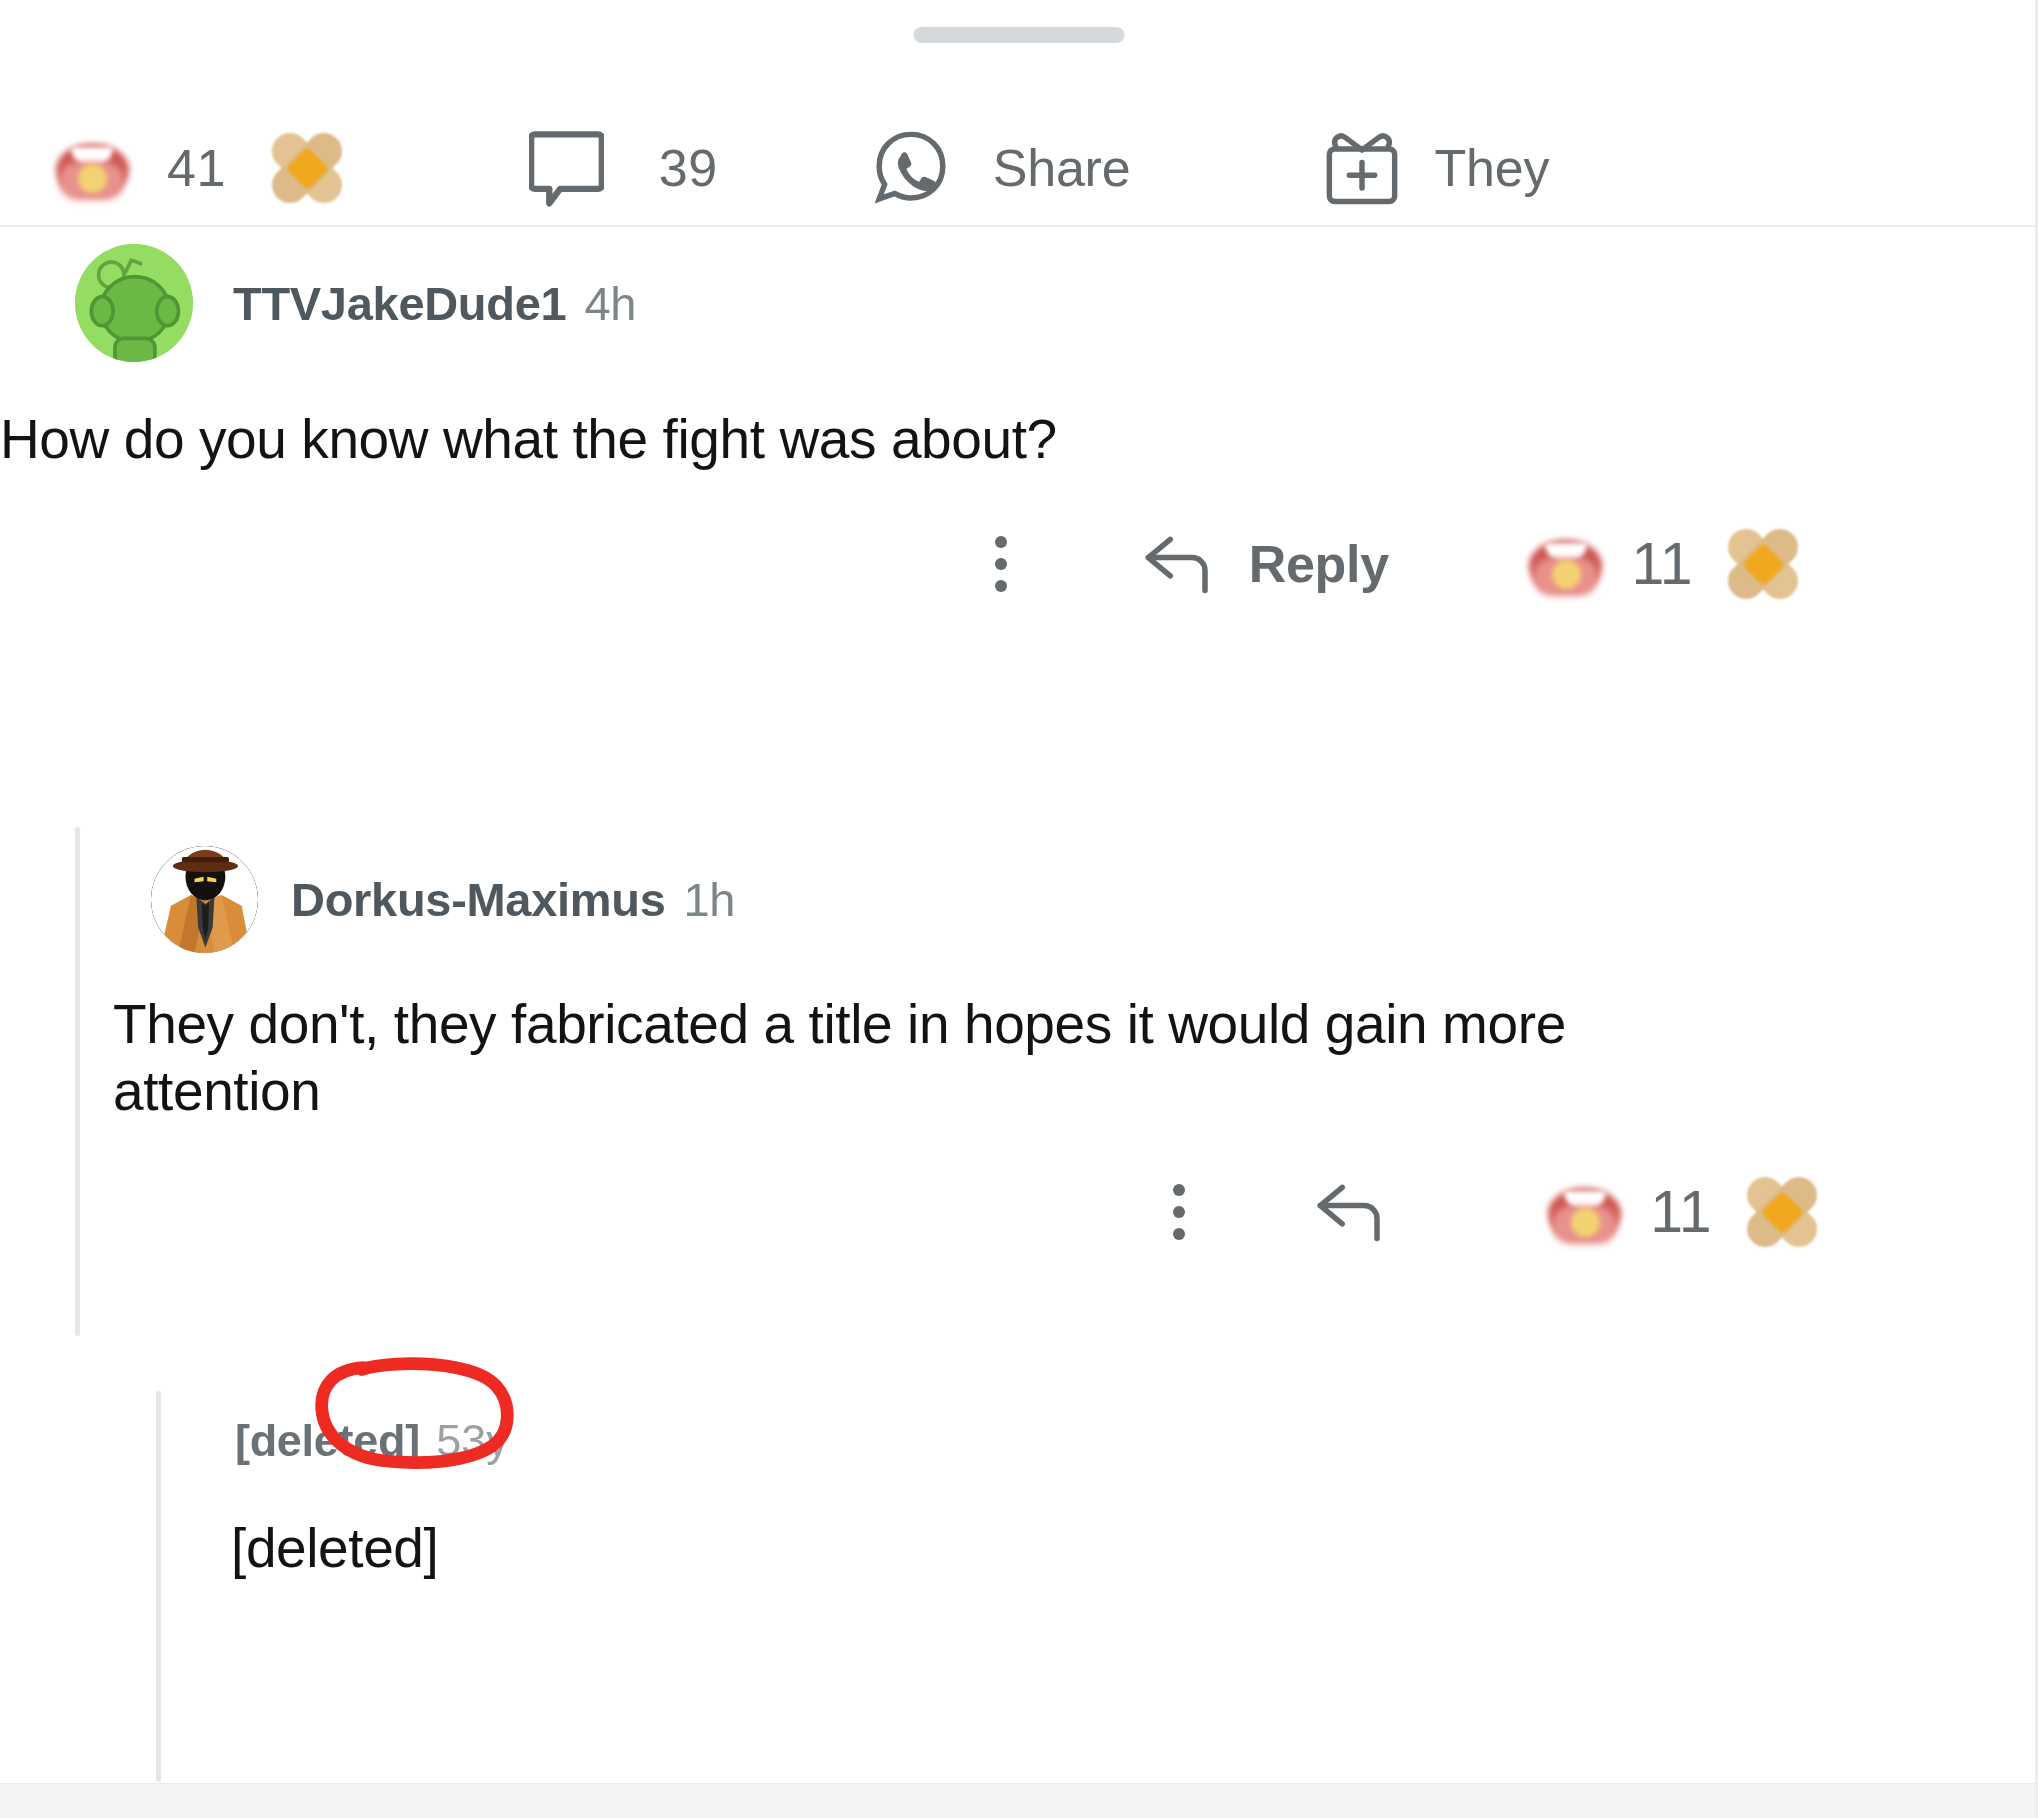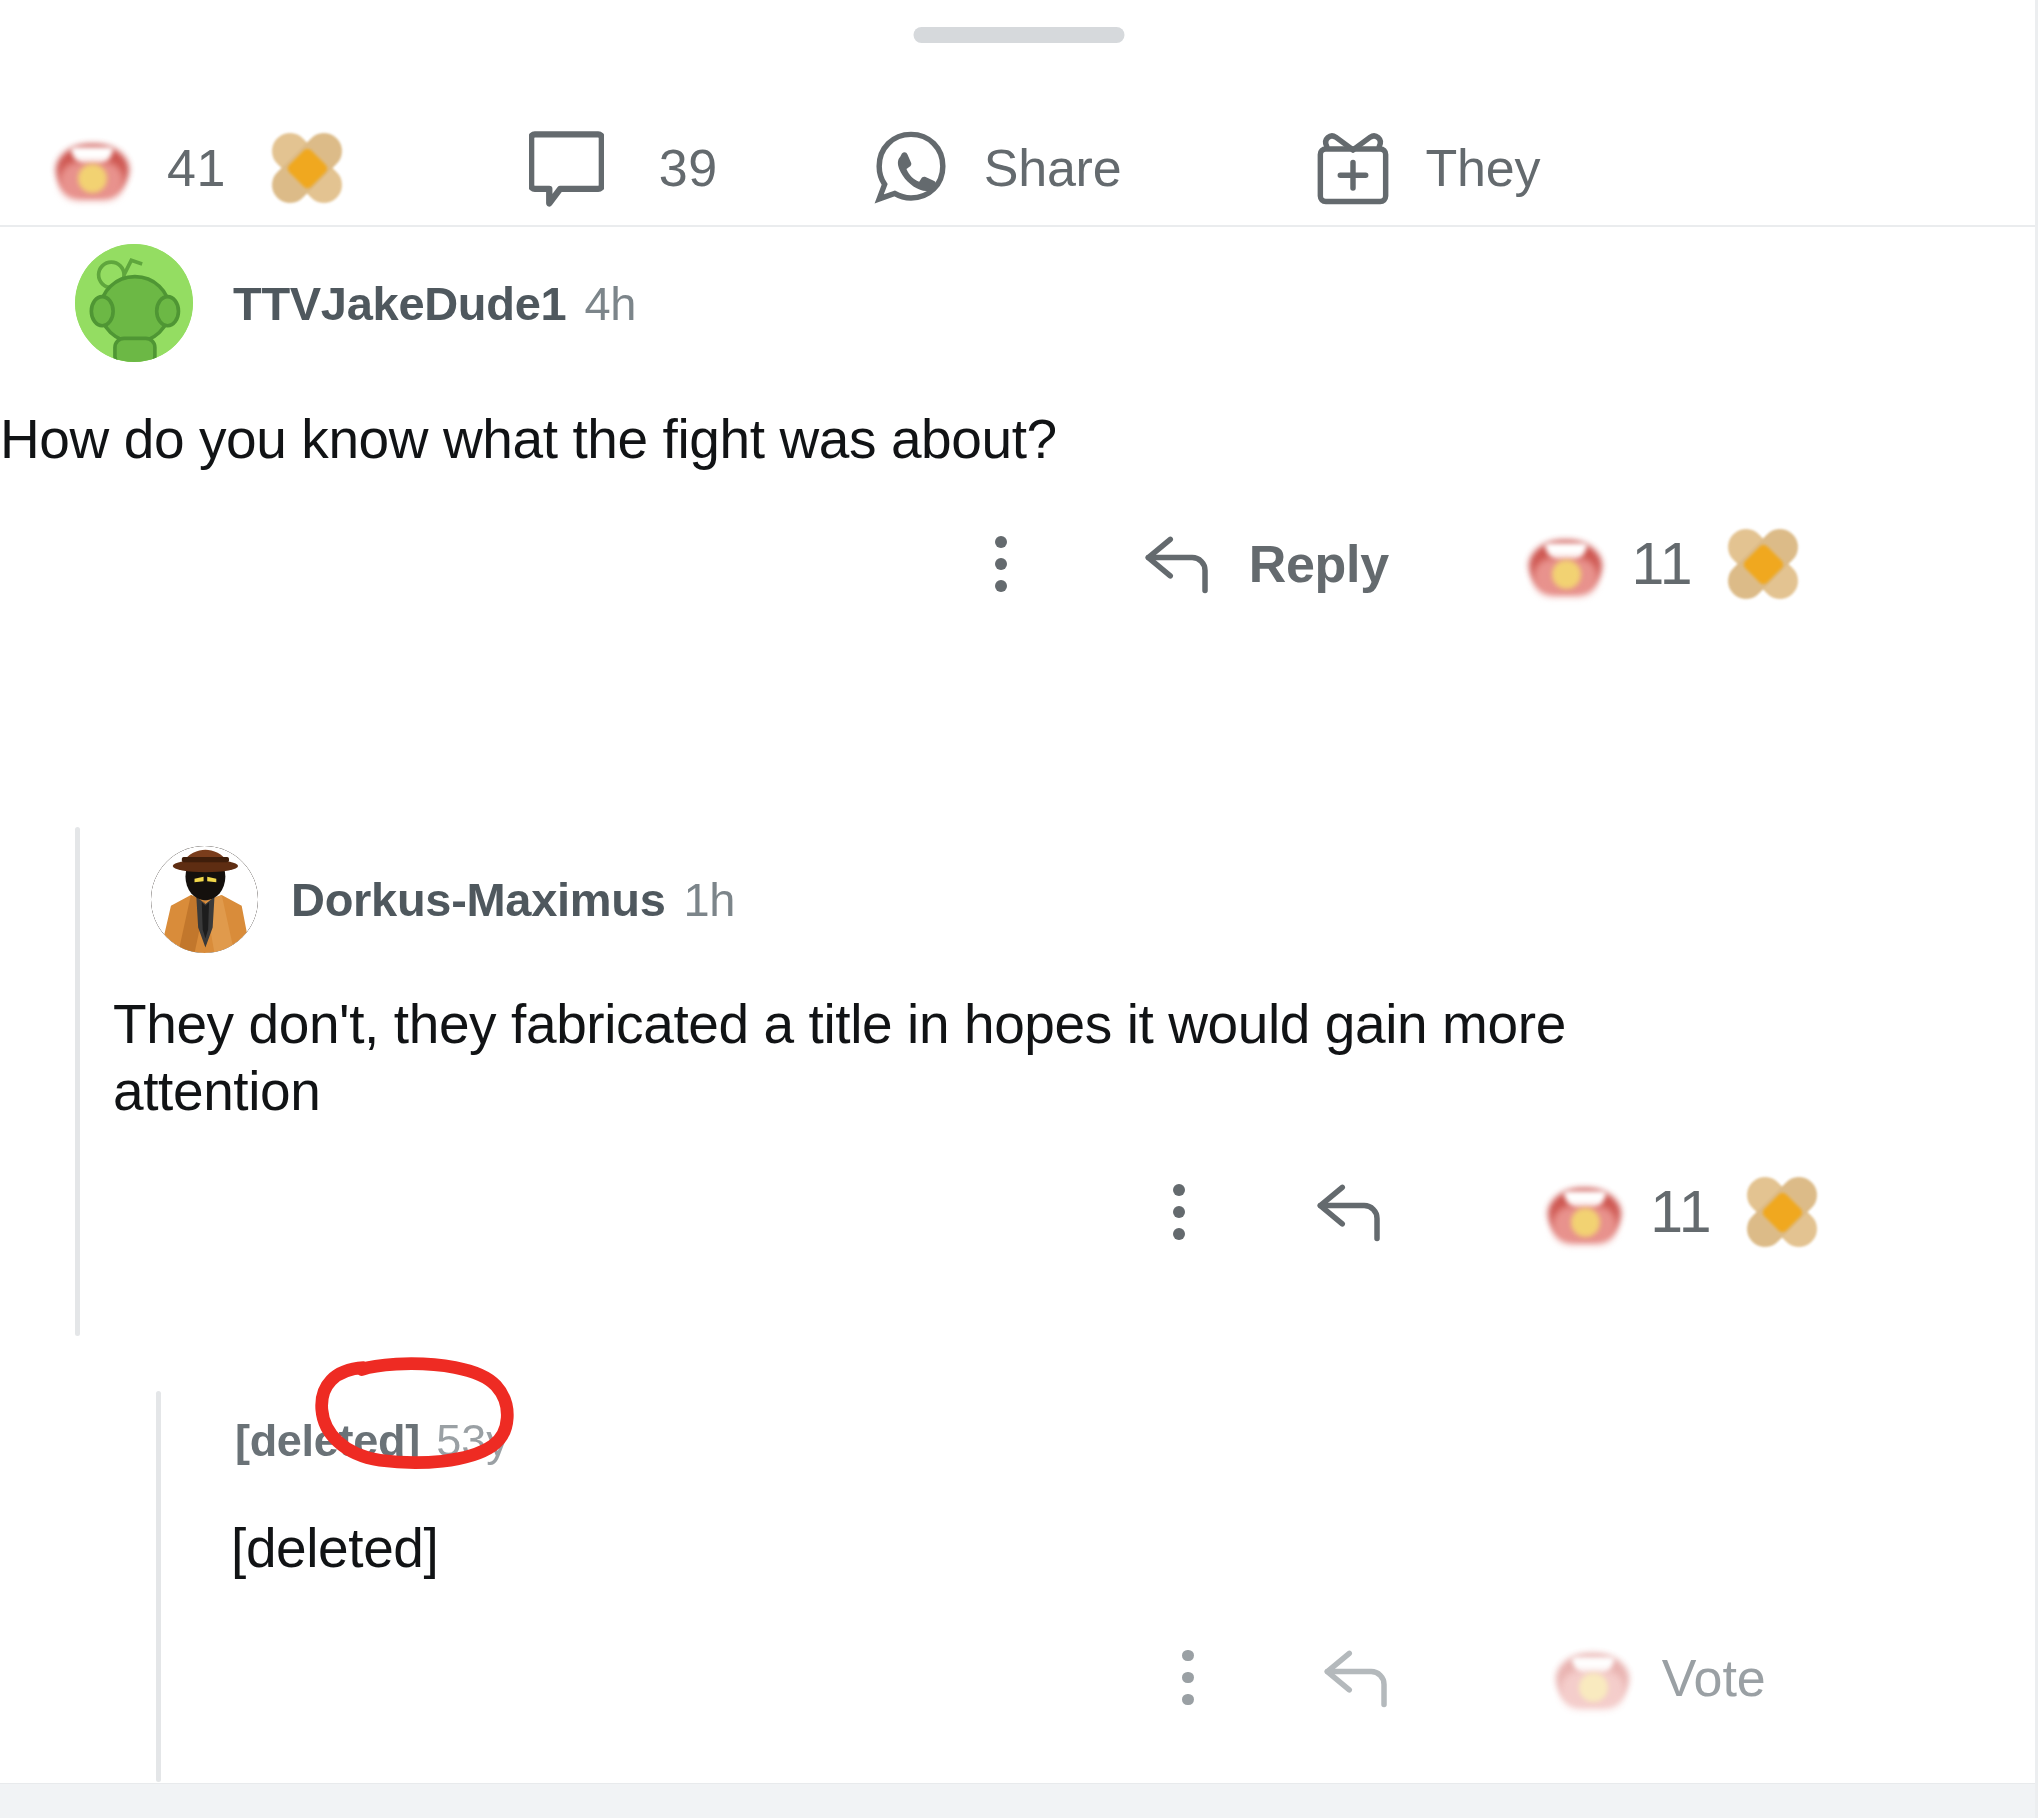--- a/index.html
+++ b/index.html
@@ -52,21 +52,21 @@
   }
 
   .act-group {
     display: flex;
     align-items: center;
     height: 100%;
   }
 
   .act-vote   { margin-left: 50px; }
   .act-comment{ margin-left: 178px; gap: 24px; }
-  .act-share  { margin-left: 153px; }
+  .act-share  { margin-left: 153px; gap: 9px; }
   .act-award  { margin-left: 193px; }
 
   .act-count {
     font-size: 52px;
     color: #646a6e;
     letter-spacing: 0.5px;
   }
   .act-label {
     font-size: 52px;
     color: #646a6e;
@@ -456,40 +456,20 @@
 
   <div class="comment" style="top:1415px;">
 
     <div class="c-head" style="margin-left:235px;">
       <span class="deleted-user">[deleted]</span>
       <span class="deleted-time">53y</span>
     </div>
 
     <div class="deleted-body" style="margin-left:231px;margin-top:49px;">[deleted]</div>
 
-    <div class="c-actions" style="margin-top:62px;margin-left:1182px;">
-      <span class="dots-icon faded">
-        <span></span>
-          <span></span>
-          <span></span>
-      </span>
-      <span style="margin-left:125px;">
-        <svg class="icon-svg" width="75" height="64" viewBox="0 0 82 70">
-          <path d="M32 8 L8 28 L32 48" fill="none" stroke="#b4b9bc" stroke-width="6" stroke-linecap="round" stroke-linejoin="round"></path>
-          <path d="M8 28 H56 a14 14 0 0 1 14 14 V64" fill="none" stroke="#b4b9bc" stroke-width="6" stroke-linecap="round"></path>
-        </svg>
-      </span>
-      <span class="vote-emoji-wrap faded" style="margin-left:156px;">
-        <span class="blob-outer"></span>
-        <span class="blob-notch"></span>
-        <span class="blob-lower"></span>
-        <span class="blob-core"></span>
-      </span>
-      <span class="vote-label" style="margin-left:27px;">Vote</span>
-    </div>
   </div>
 
   <div class="annotation-circle" style="left:309px; top:1355px;">
     <svg width="209" height="118" viewBox="0 0 230 130">
       <path d="M60 14 C28 16 12 34 14 60 C16 86 38 110 78 116 C122 122 176 118 202 100 C222 86 224 54 206 34 C188 14 140 8 96 10 C78 11 66 13 58 16" fill="none" stroke="#ee2b23" stroke-width="14" stroke-linecap="round" stroke-linejoin="round"></path>
     </svg>
   </div>
 
   <div class="bottom-strip"></div>
   <div class="right-edge"></div>

